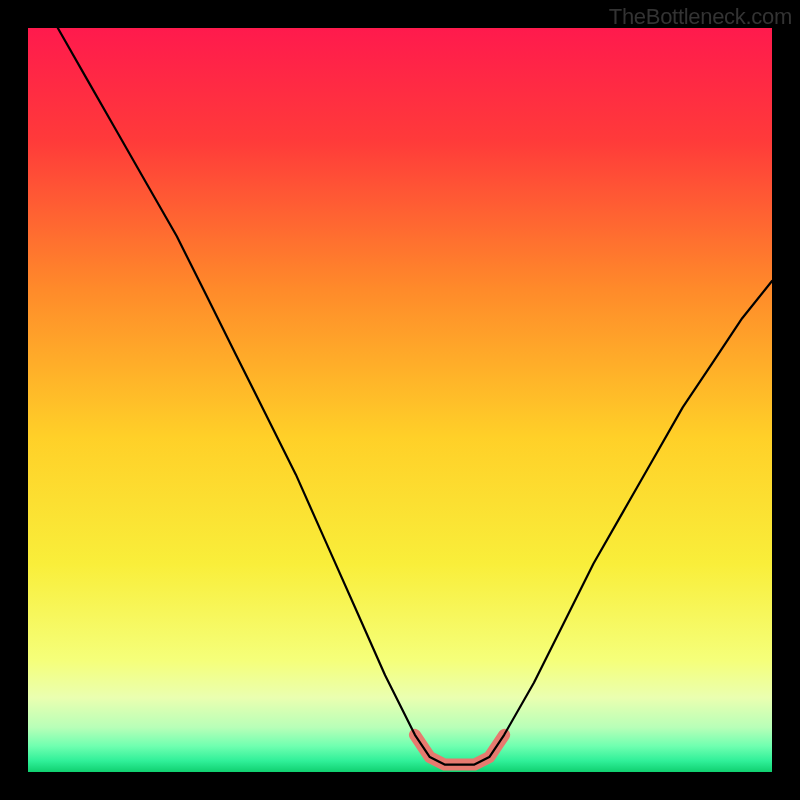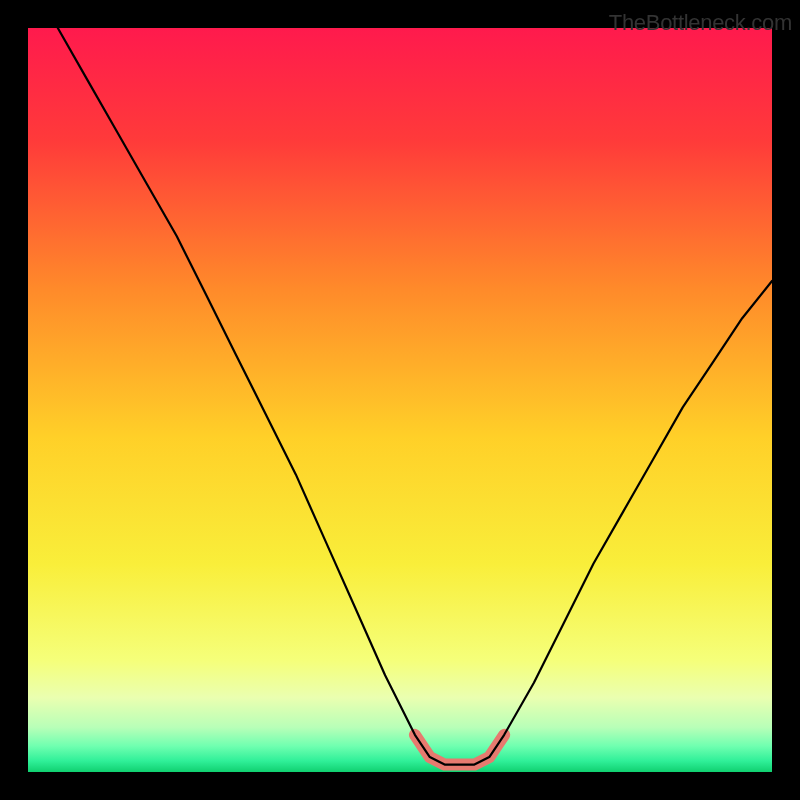--- a/index.html
+++ b/index.html
@@ -11,21 +11,21 @@
     font-family: Arial, Helvetica, sans-serif;
     overflow: hidden;
   }
   .chart-container {
     position: relative;
     width: 800px;
     height: 800px;
   }
   .watermark {
     position: absolute;
-    top: 10px;
+    top: 4px;
     right: 8px;
     color: #333;
     font-size: 22px;
     font-weight: 500;
     z-index: 10;
     letter-spacing: -0.3px;
     text-align: center;
   }
   svg {
     display: block;

